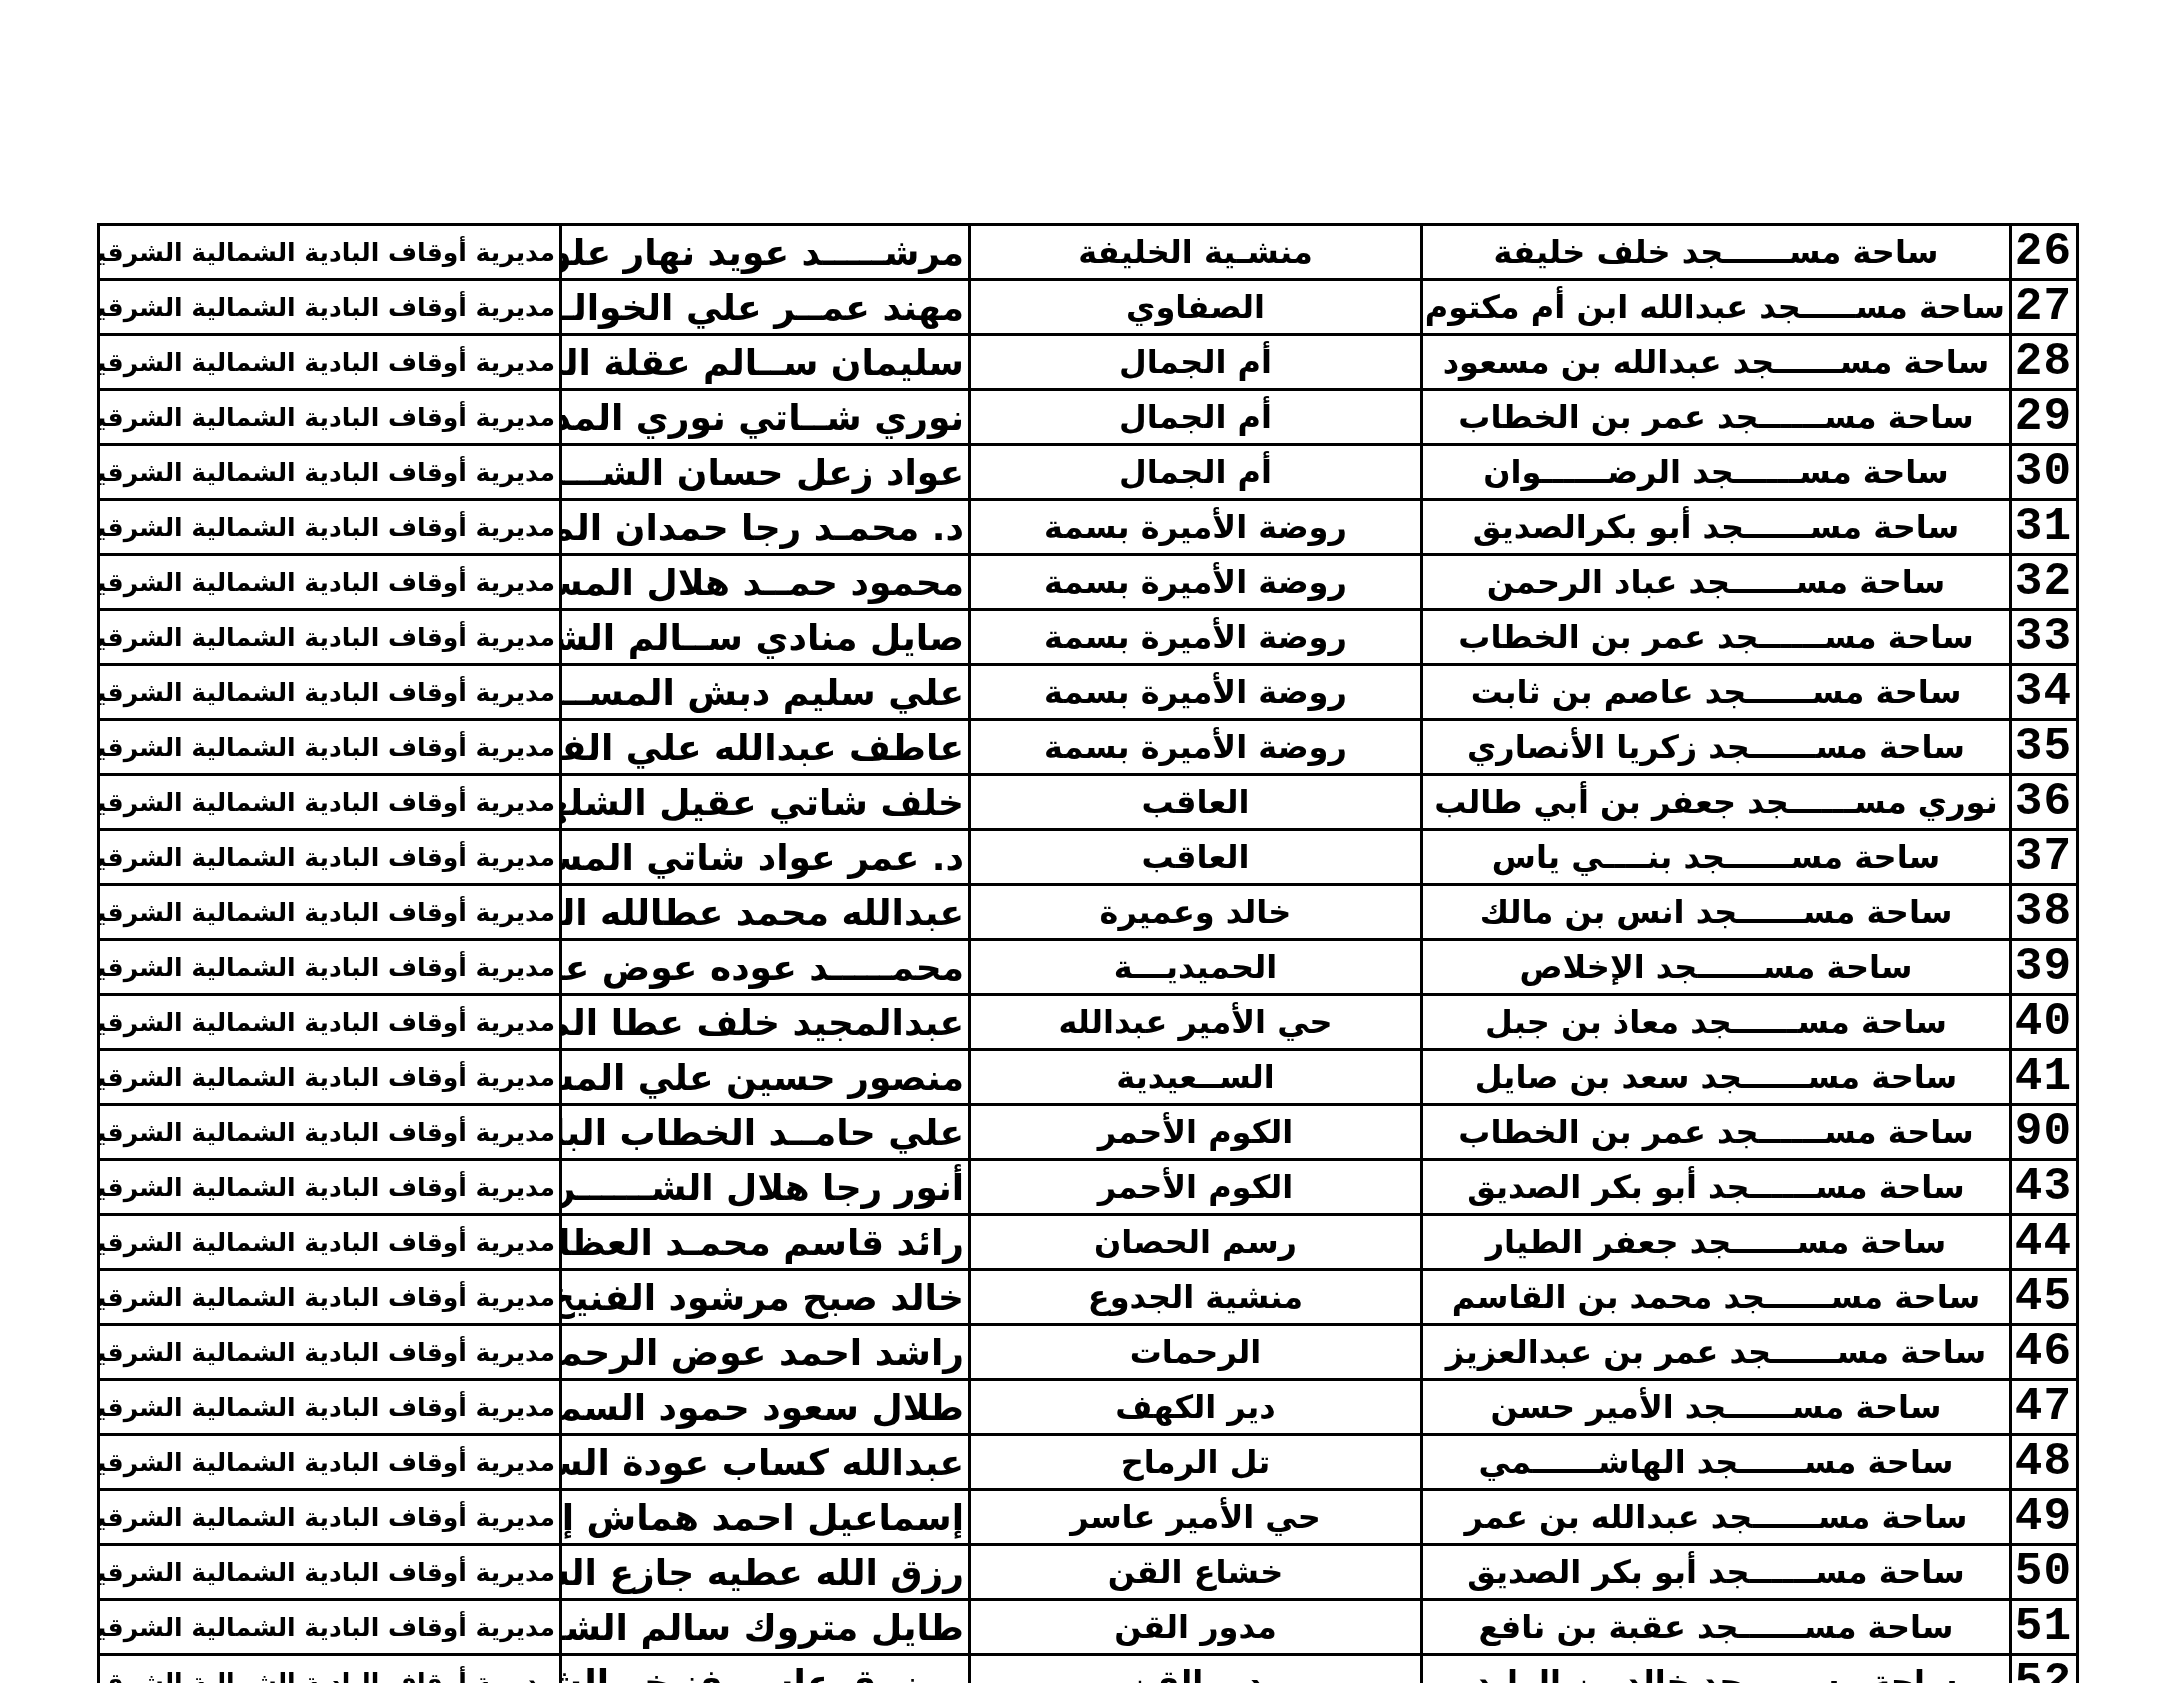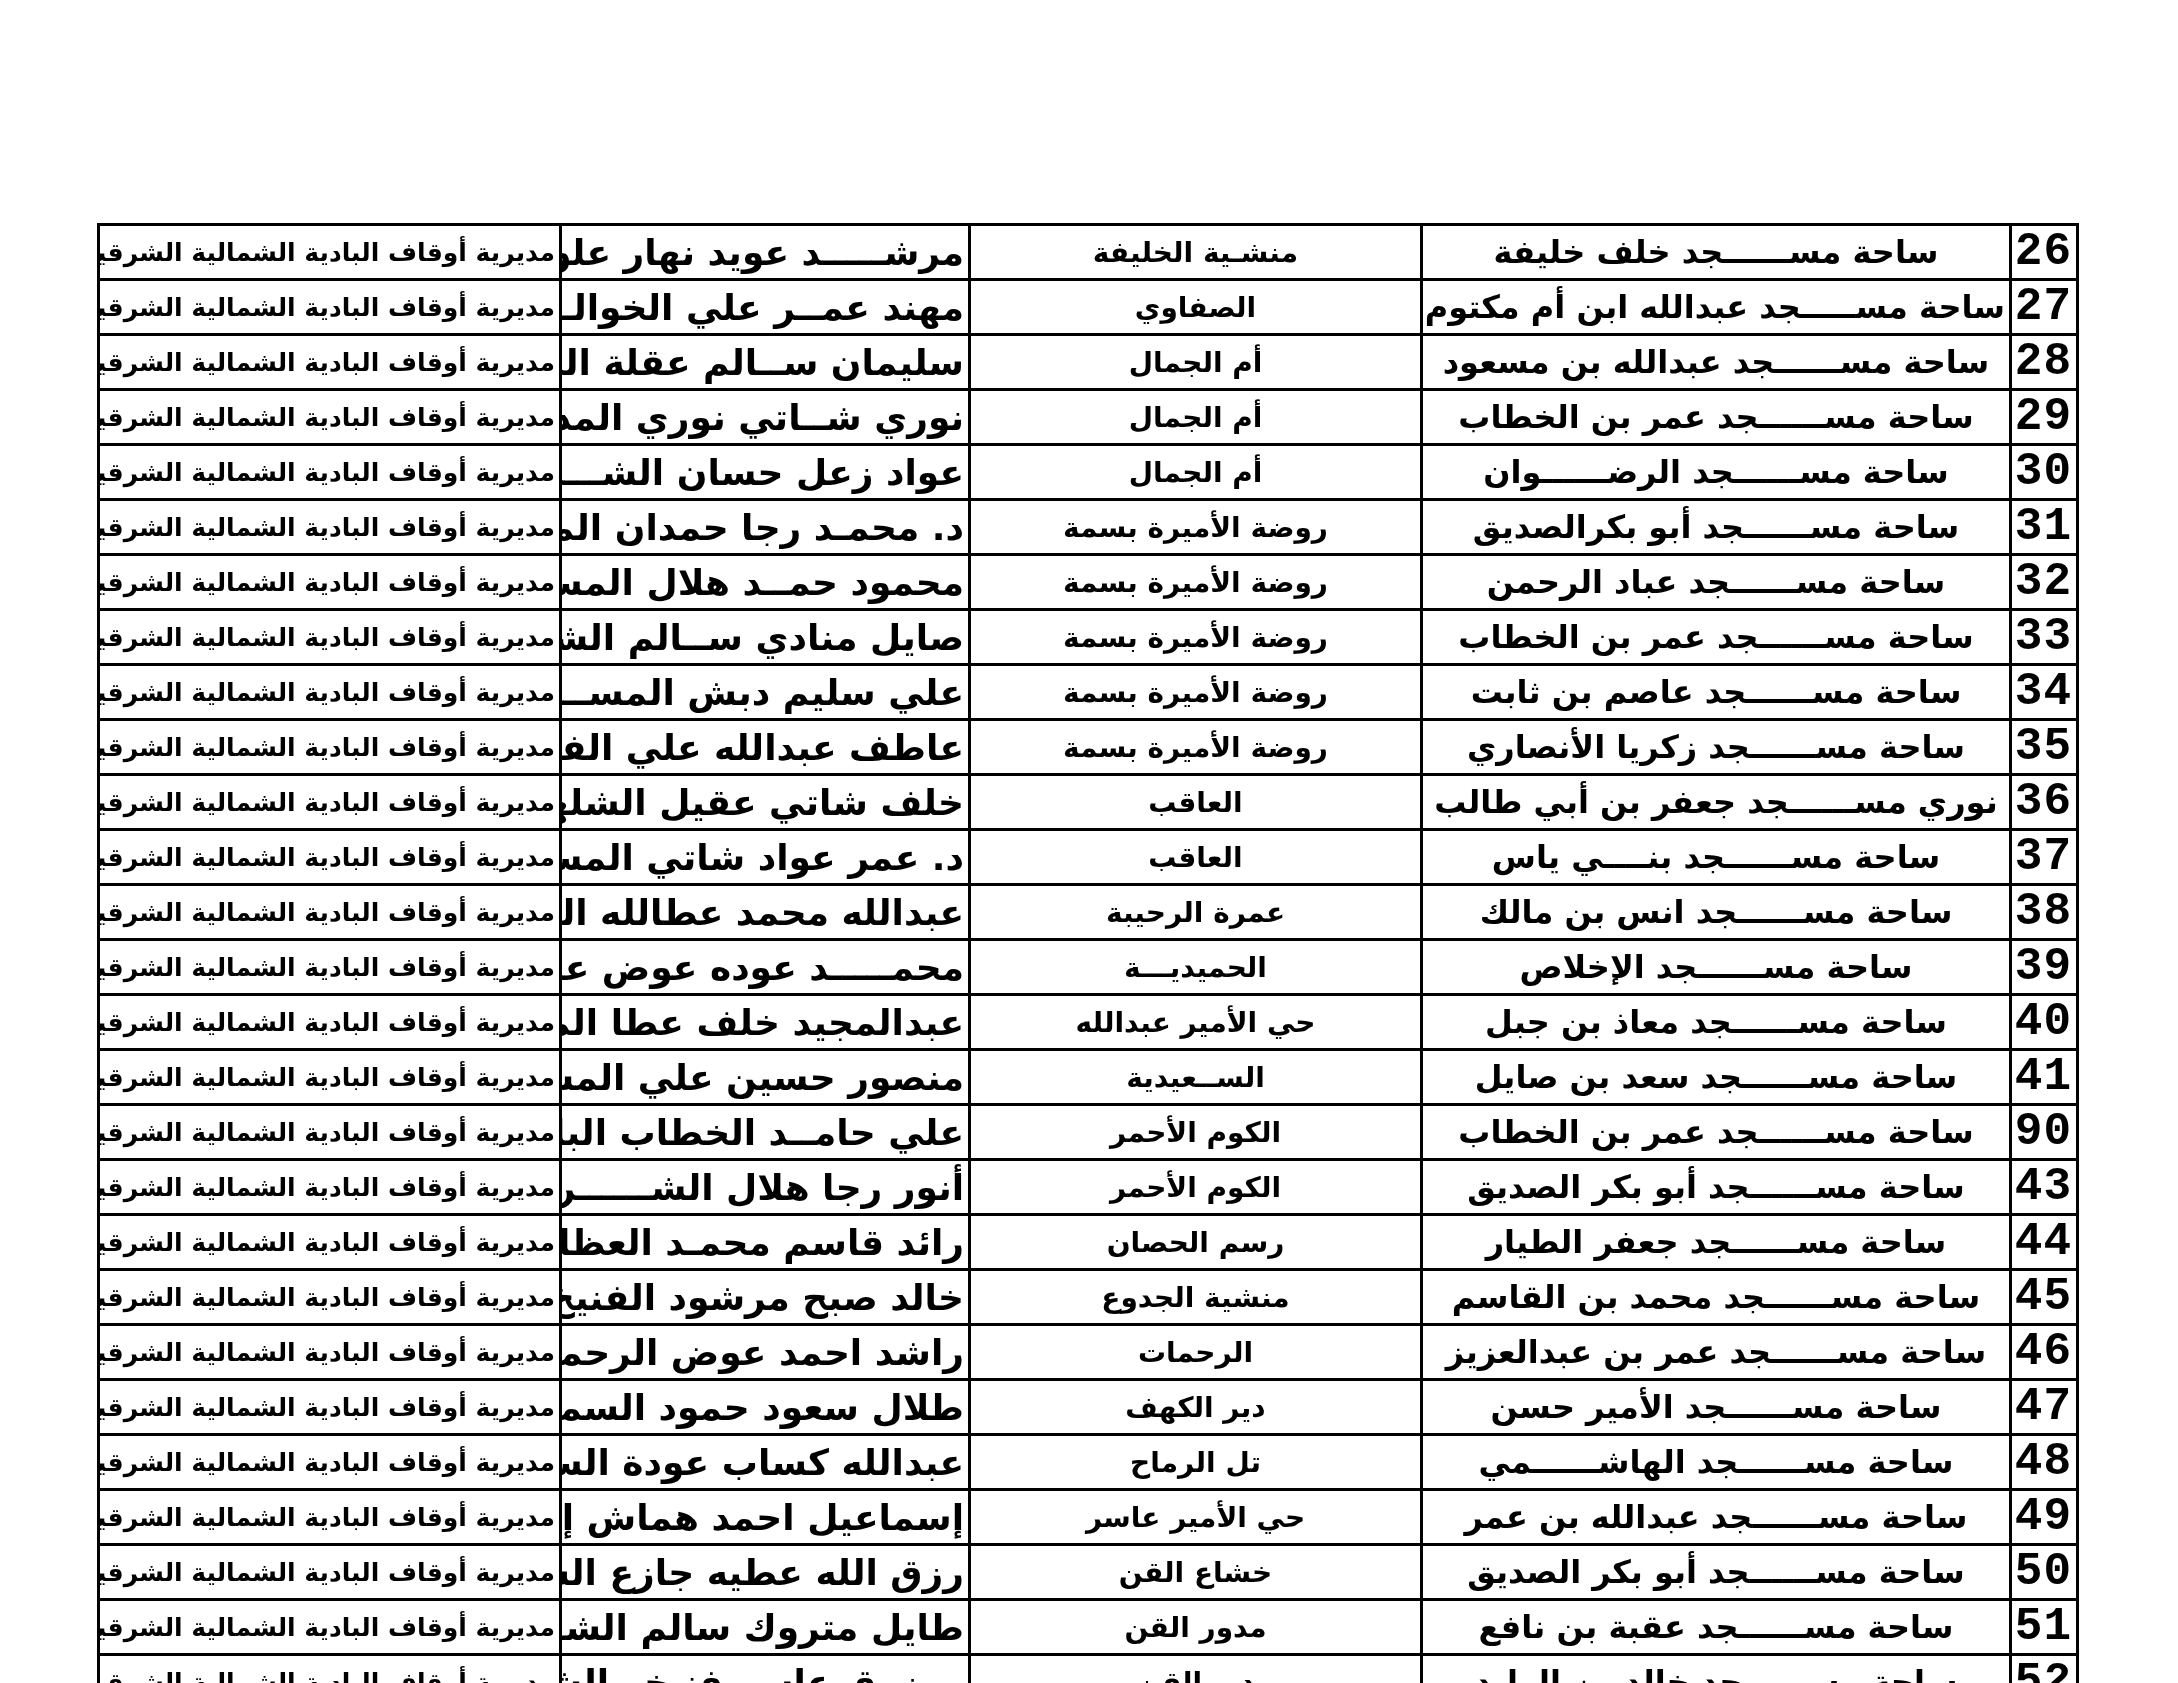--- a/index.html
+++ b/index.html
@@ -37,21 +37,21 @@
     white-space: nowrap;
     overflow: hidden;
     padding: 0 4px;
   }
   td.num {
     font-family: Liberation Mono, monospace;
     font-size: 46px;
     letter-spacing: 1px;
   }
   td.mosque   { font-size: 32px; }
-  td.location { font-size: 28px; }
+  td.location { font-size: 32px; }
   td.person   { font-size: 36px; }
   td.directorate { font-size: 25px; padding: 0 2px; }
 </style>
 </head>
 <body>
 
 <div class="page">
   <table class="waqf">
     <colgroup>
       <col style="width:67px">
@@ -141,21 +141,21 @@
         <tr>
           <td class="num">537</td>
           <td class="mosque">ساحة  مســــــجد بنــــي ياس</td>
           <td class="location">العاقب</td>
           <td class="person">د. عمر عواد شاتي المســـاعيد</td>
           <td class="directorate">مديرية أوقاف البادية الشمالية الشرقية</td>
         </tr>
         <tr>
           <td class="num">538</td>
           <td class="mosque">ساحة  مســــــجد انس بن مالك</td>
-          <td class="location">عمرة الرحيبة</td>
+          <td class="location">خالد وعميرة</td>
           <td class="person">عبدالله محمد عطالله المساعيد</td>
           <td class="directorate">مديرية أوقاف البادية الشمالية الشرقية</td>
         </tr>
         <tr>
           <td class="num">539</td>
           <td class="mosque">ساحة  مســــــجد الإخلاص</td>
           <td class="location">الحميديـــة</td>
           <td class="person">محمـــــد عوده عوض عبيدالله</td>
           <td class="directorate">مديرية أوقاف البادية الشمالية الشرقية</td>
         </tr>

